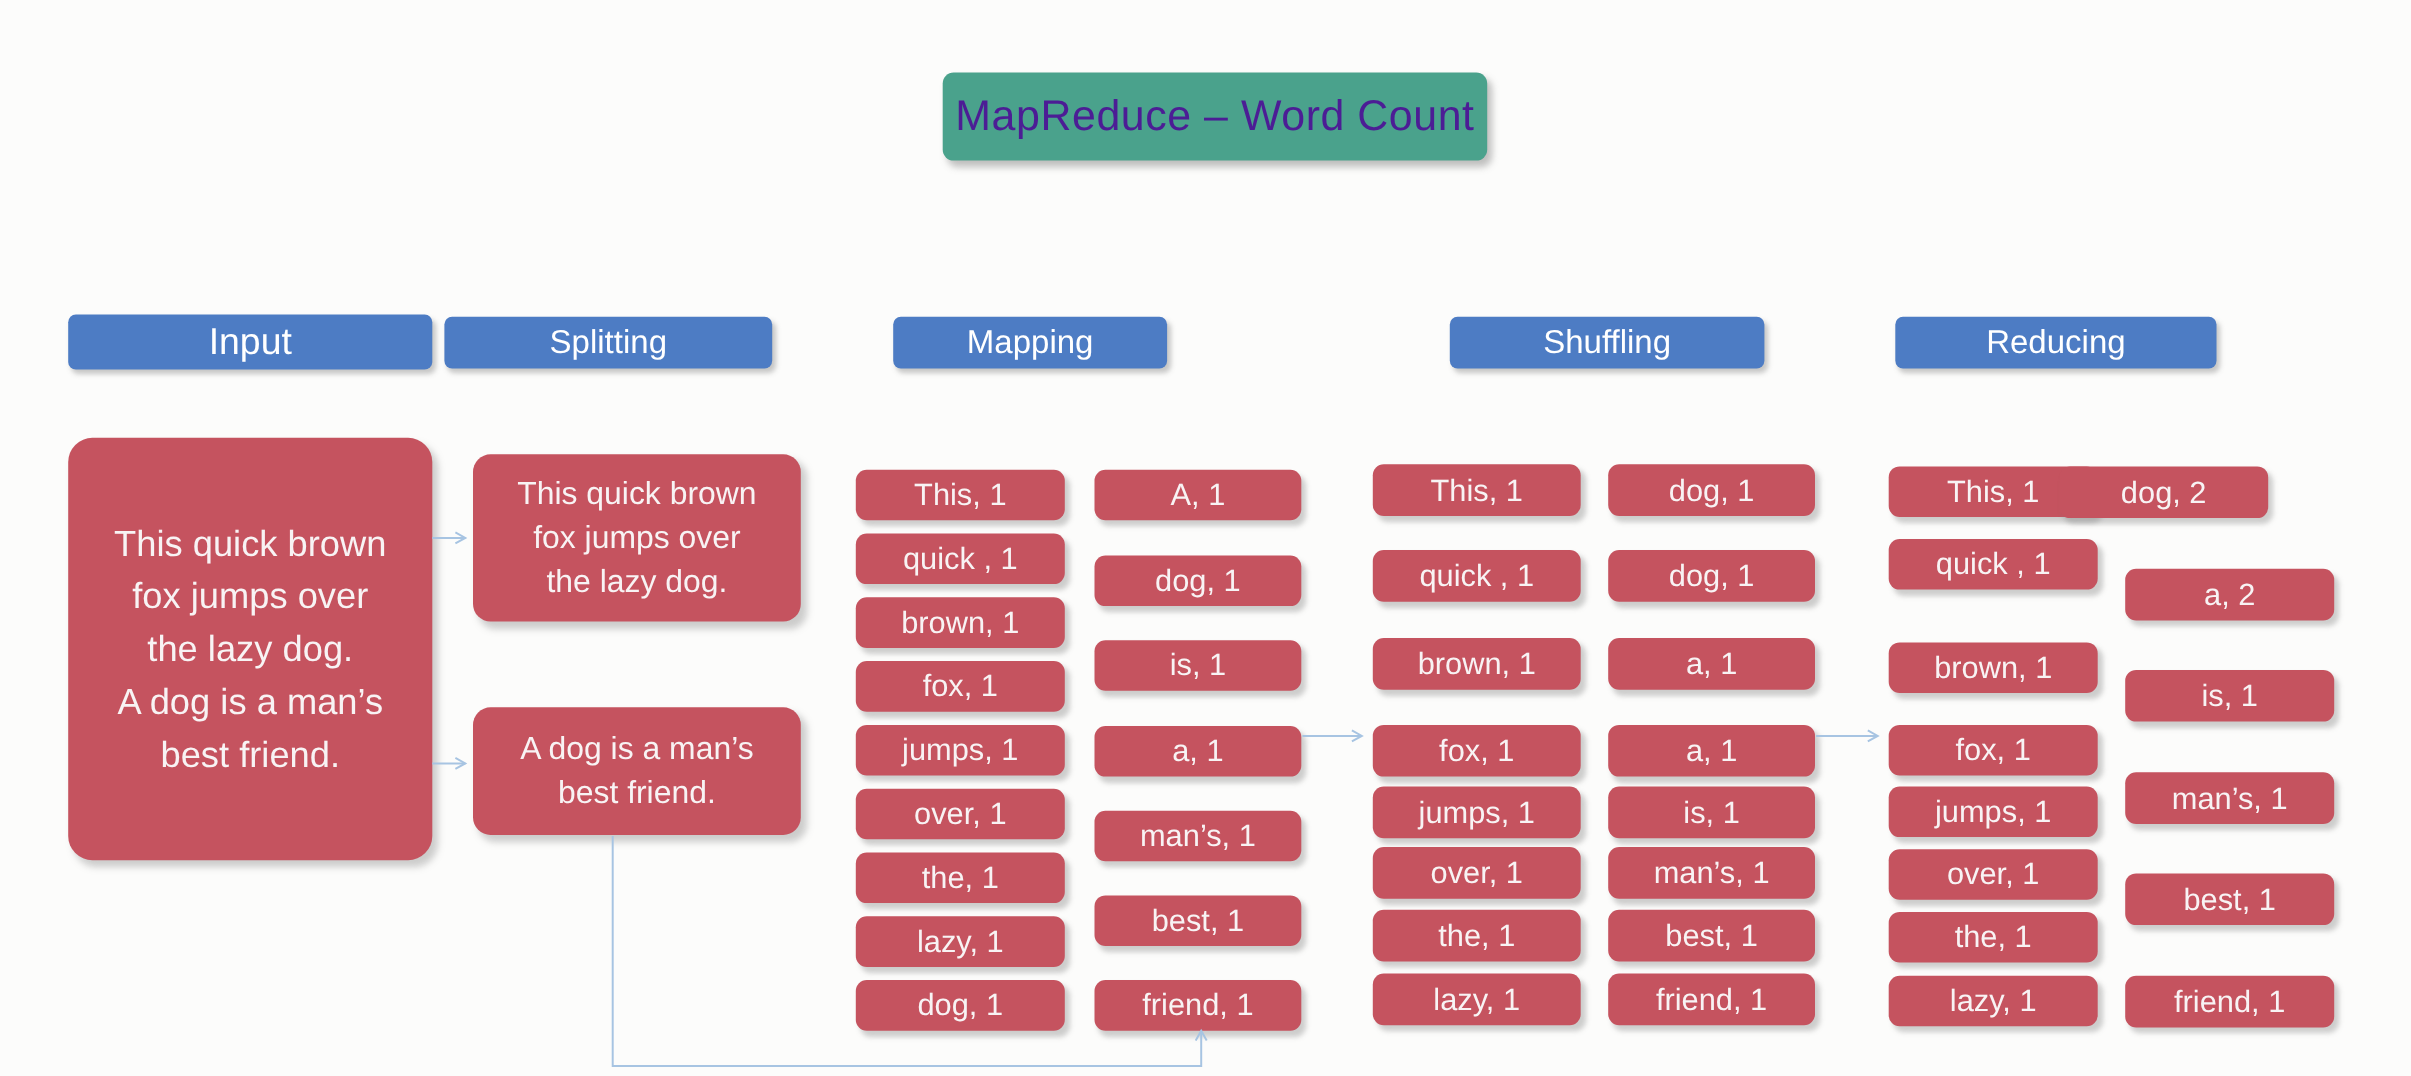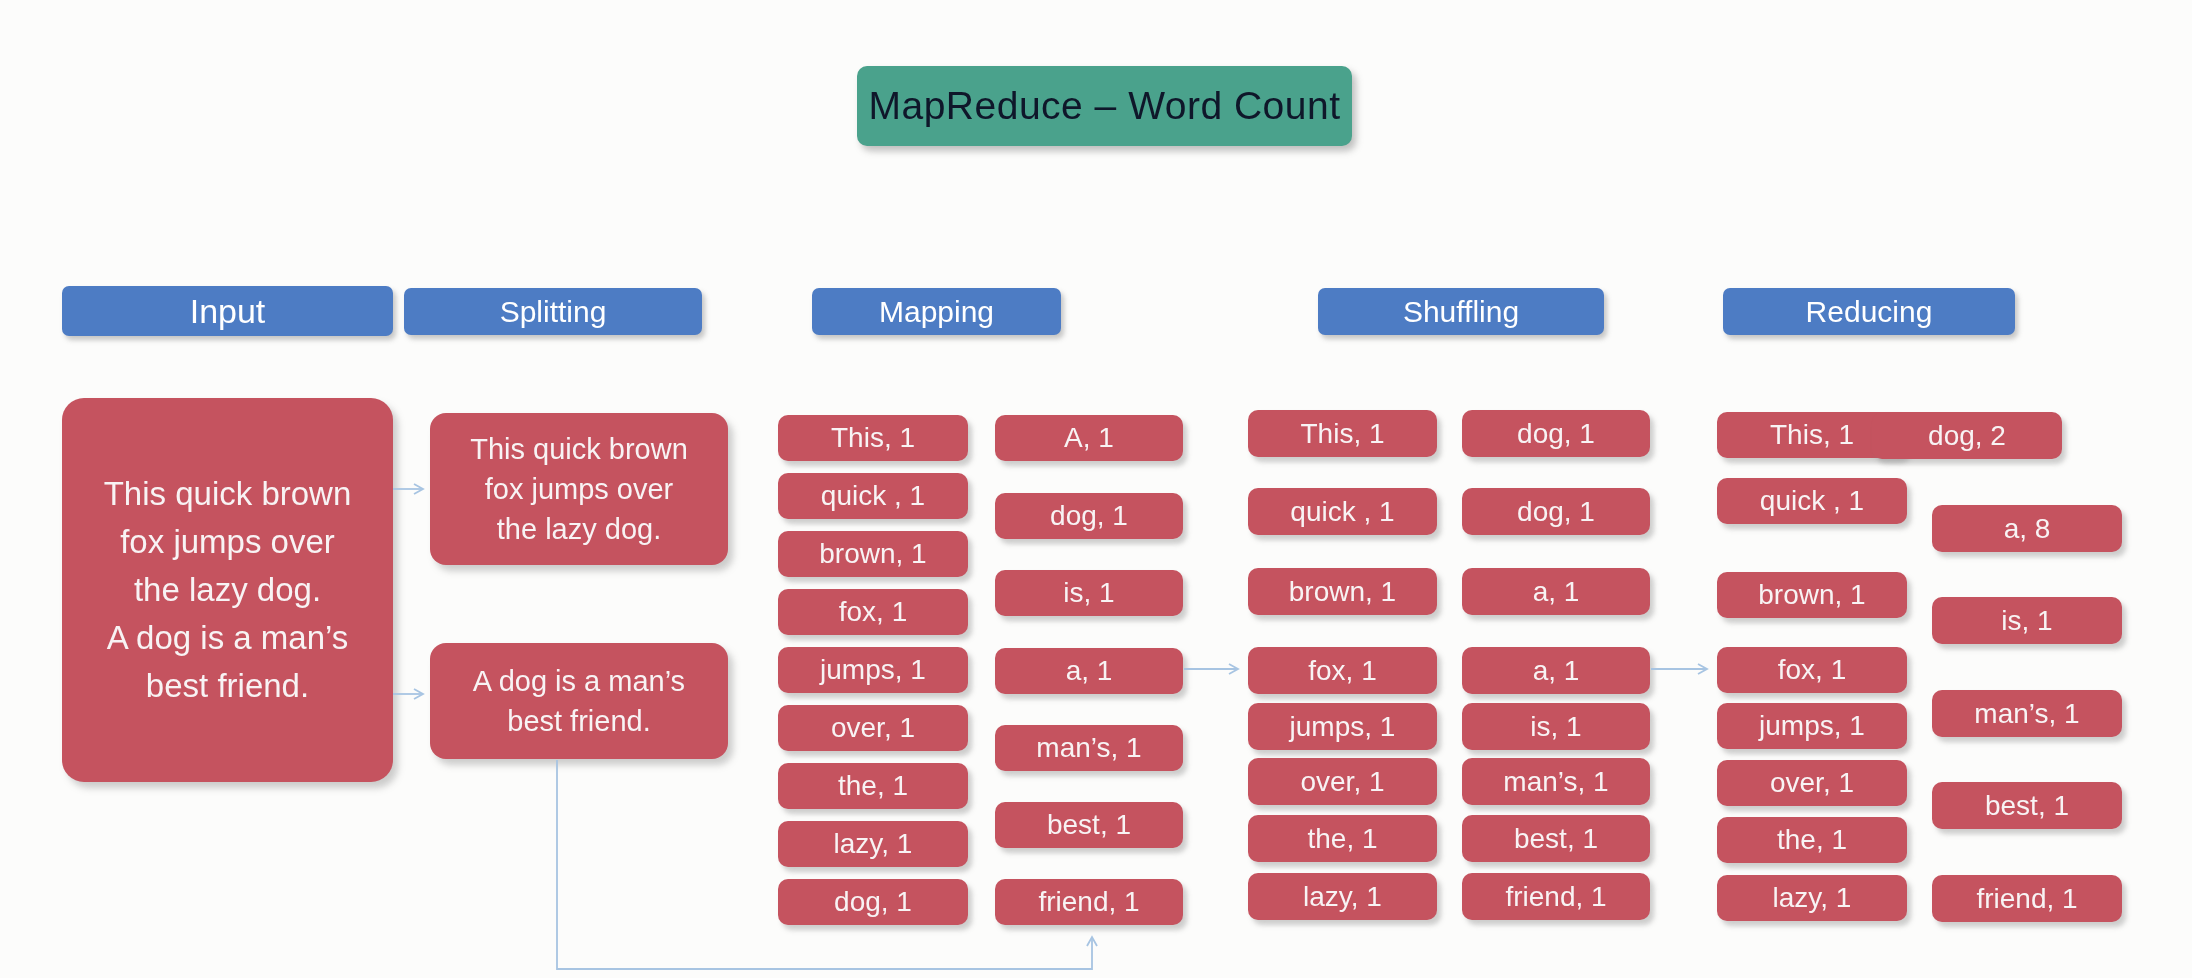--- a/index.html
+++ b/index.html
@@ -4,21 +4,21 @@
 <style>
   html,body{margin:0;padding:0}
   body{
     width:2192px;height:978px;position:relative;overflow:hidden;
     background:#fcfcfb;
     font-family:"Liberation Sans", sans-serif;
     --red:#c5535f; --blue:#4d7cc4; --teal:#4aa28c; --arrow:#a7c4e2; --nodetext:#f8f3f4;
   }
   .abs{position:absolute}
   .title-box{
-    background:var(--teal);color:#0f172a;border-radius:10px;
+    background:var(--teal);color:#4c1d95;border-radius:10px;
     display:flex;align-items:center;justify-content:center;
     font-size:39px;letter-spacing:.5px;
     box-shadow:4px 5px 7px rgba(100,100,100,.40);
   }
   .hdr{
     background:var(--blue);color:#fff;border-radius:7px;
     display:flex;align-items:center;justify-content:center;
     font-size:30px;
     box-shadow:3px 4px 5px rgba(110,110,110,.38);
   }
@@ -29,20 +29,21 @@
     text-align:center;white-space:pre-line;
     box-shadow:5px 6px 7px rgba(125,125,125,.38);
   }
   .input-box{border-radius:22px;font-size:33px;line-height:48px}
   .split-box{border-radius:16px;font-size:29px;line-height:40px}
   .pill{
     position:absolute;background:var(--red);color:var(--nodetext);
     border-radius:10px;display:flex;align-items:center;justify-content:center;
     font-size:28px;
     box-shadow:4px 5px 5px rgba(130,130,130,.38);
+    margin-top:12px;
   }
   svg.connectors{position:absolute;left:0;top:0;pointer-events:none}
 </style>
 </head>
 <body style="--red: #c5535f; --blue: #4d7cc4; --teal: #4aa28c; --arrow: #a7c4e2; --nodetext: #f8f3f4;">
 
 <div class="abs title-box" style="left:857px;top:66px;width:495px;height:80px">MapReduce – Word Count</div>
 
 <div class="abs hdr hdr-input" style="left:62px;top:286px;width:331px;height:50px">Input</div>
 <div class="abs hdr" style="left:404px;top:288px;width:298px;height:47px">Splitting</div>
@@ -97,21 +98,21 @@
     <div class="pill" style="left: 1462px; top: 873px; width: 188px; height: 47px;">friend, 1</div>
     <div class="pill" style="left: 1717px; top: 412px; width: 190px; height: 46px;">This, 1</div>
     <div class="pill" style="left: 1717px; top: 478px; width: 190px; height: 46px;">quick , 1</div>
     <div class="pill" style="left: 1717px; top: 572px; width: 190px; height: 46px;">brown, 1</div>
     <div class="pill" style="left: 1717px; top: 647px; width: 190px; height: 46px;">fox, 1</div>
     <div class="pill" style="left: 1717px; top: 703px; width: 190px; height: 46px;">jumps, 1</div>
     <div class="pill" style="left: 1717px; top: 760px; width: 190px; height: 46px;">over, 1</div>
     <div class="pill" style="left: 1717px; top: 817px; width: 190px; height: 46px;">the, 1</div>
     <div class="pill" style="left: 1717px; top: 875px; width: 190px; height: 46px;">lazy, 1</div>
     <div class="pill" style="left: 1872px; top: 412px; width: 190px; height: 47px;">dog, 2</div>
-    <div class="pill" style="left: 1932px; top: 505px; width: 190px; height: 47px;">a, 8</div>
+    <div class="pill" style="left: 1932px; top: 505px; width: 190px; height: 47px;">a, 2</div>
     <div class="pill" style="left: 1932px; top: 597px; width: 190px; height: 47px;">is, 1</div>
     <div class="pill" style="left: 1932px; top: 690px; width: 190px; height: 47px;">man’s, 1</div>
     <div class="pill" style="left: 1932px; top: 782px; width: 190px; height: 47px;">best, 1</div>
     <div class="pill" style="left: 1932px; top: 875px; width: 190px; height: 47px;">friend, 1</div>
   </div>
 
 <svg class="connectors" width="2192" height="978" viewBox="0 0 2192 978">
   <defs>
     <marker id="ah" markerWidth="14" markerHeight="14" refX="10" refY="6" orient="auto" markerUnits="userSpaceOnUse">
       <path d="M1,1 L10,6 L1,11" fill="none" stroke-width="1.8" style="stroke:var(--arrow)"></path>

